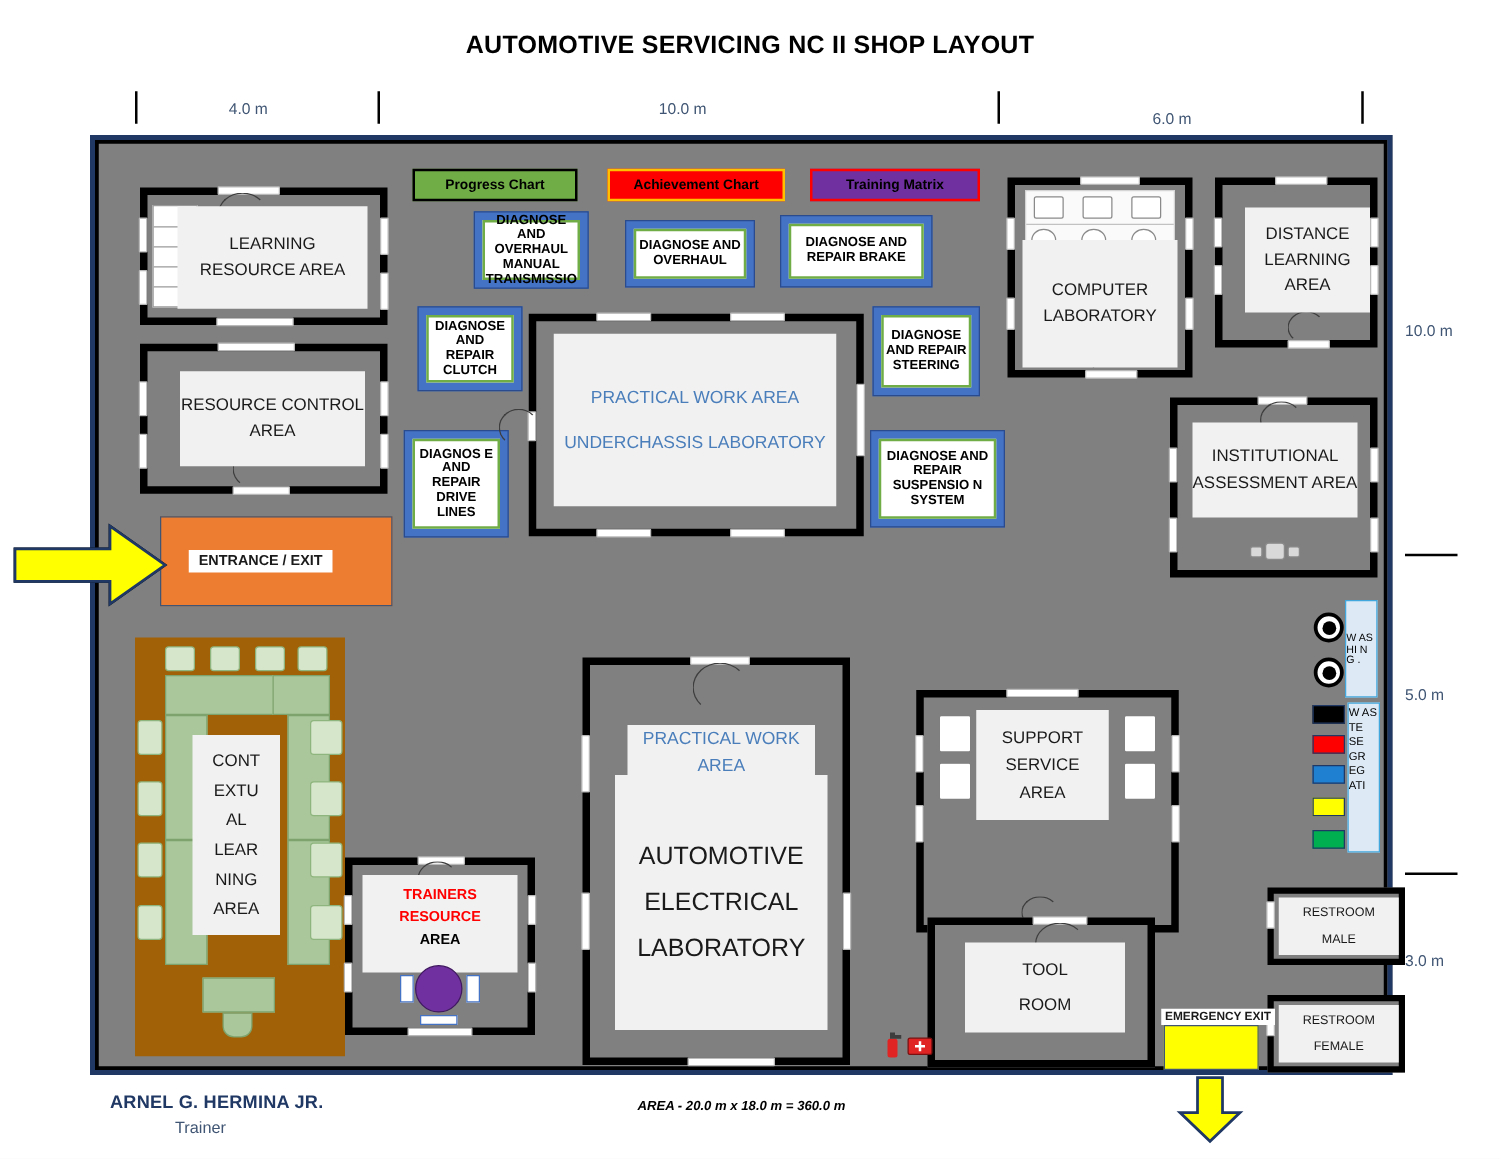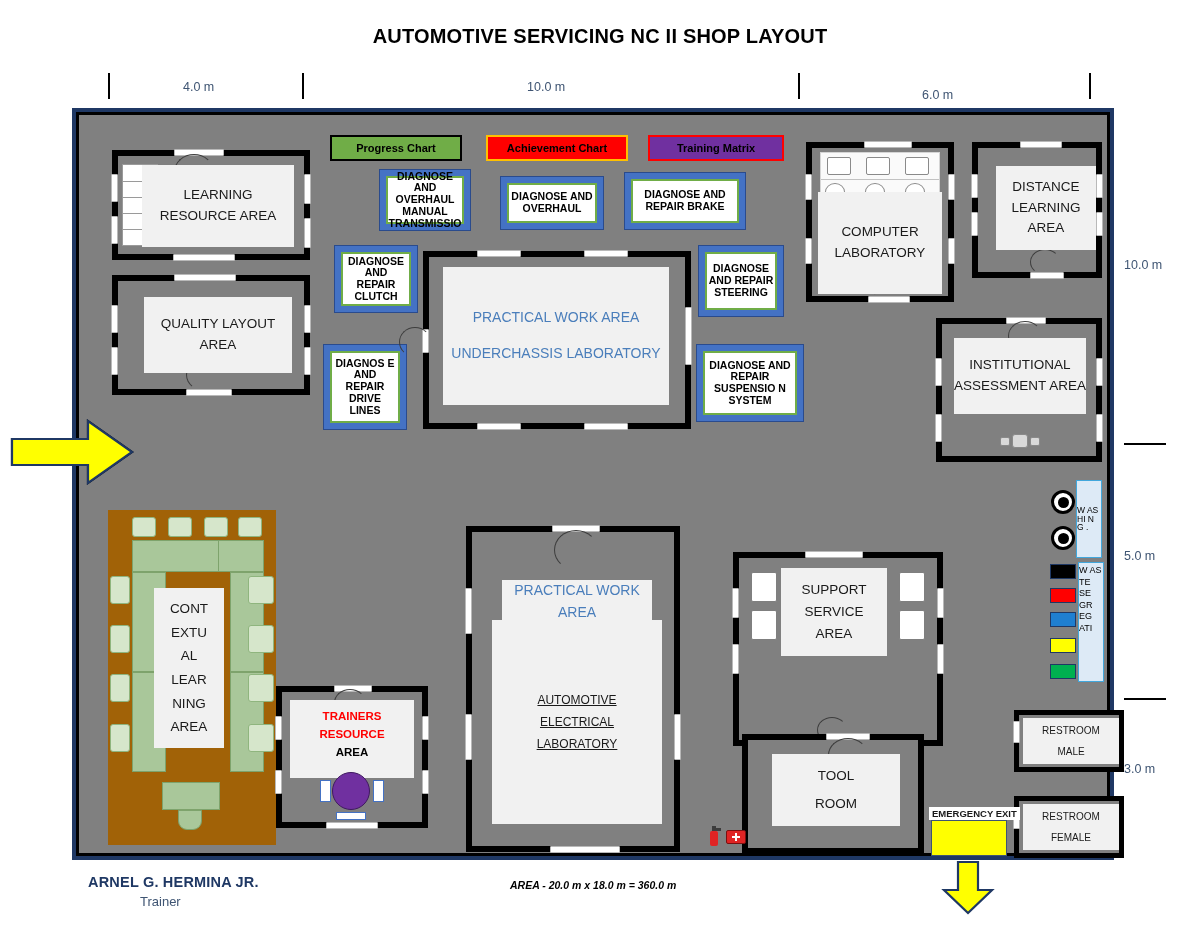--- a/index.html
+++ b/index.html
@@ -219,21 +219,21 @@
 
     <div class="room" style="left:36px; top:163px; width:198px; height:120px;">
       <div class="slot slot-h" style="left:56px; top:-7px; width:62px;"></div>
       <div class="slot slot-v" style="left:-7px; top:24px; height:28px;"></div>
       <div class="slot slot-v" style="left:-7px; top:66px; height:28px;"></div>
       <div class="slot slot-v" style="right:-7px; top:24px; height:28px;"></div>
       <div class="slot slot-v" style="right:-7px; top:66px; height:28px;"></div>
       <div class="slot slot-h" style="left:68px; bottom:-7px; width:46px;"></div>
       <div class="door-arc" style="left:68px; bottom:-3px; width:42px; height:34px;"></div>
       <div class="plate" style="left:26px; top:16px; width:148px; height:76px;">
-        <span class="l">QUALITY LAYOUT</span>
+        <span class="l">RESOURCE CONTROL</span>
         <span class="l">AREA</span>
       </div>
     </div>
 
     <div class="banner" style="left:254px; top:23px; width:132px; height:26px; background:#70ad47; border:2px solid #000;">
       <span>Progress Chart</span>
     </div>
     <div class="banner" style="left:410px; top:23px; width:142px; height:26px; background:#ff0000; border:2px solid #ffc000;">
       <span>Achievement Chart</span>
     </div>
@@ -331,20 +331,23 @@
         <span class="l">ASSESSMENT AREA</span>
       </div>
 
       <div style="position:absolute;left:58px;bottom:4px;width:40px;height:18px;">
         <div style="position:absolute;left:12px;top:0;width:16px;height:14px;background:#d9d9d9;border:1px solid #8a8a8a;border-radius:3px;"></div>
         <div style="position:absolute;left:0;top:3px;width:10px;height:9px;background:#d9d9d9;border:1px solid #8a8a8a;border-radius:2px;"></div>
         <div style="position:absolute;right:0;top:3px;width:10px;height:9px;background:#d9d9d9;border:1px solid #8a8a8a;border-radius:2px;"></div>
       </div>
     </div>
 
+    <div class="entrance" style="left:52px; top:301px; width:186px; height:72px;">
+      <div class="entrance-tag">ENTRANCE / EXIT</div>
+    </div>
 
     <div class="ctx-wrap" style="left:32px; top:398px; width:168px; height:335px;">
 
       <div class="chair" style="left:24px; top:7px; width:24px; height:20px;"></div>
       <div class="chair" style="left:60px; top:7px; width:24px; height:20px;"></div>
       <div class="chair" style="left:96px; top:7px; width:24px; height:20px;"></div>
       <div class="chair" style="left:130px; top:7px; width:24px; height:20px;"></div>
 
       <div class="tbl" style="left:24px; top:30px; width:108px; height:32px;"></div>
       <div class="tbl" style="left:110px; top:30px; width:46px; height:32px;"></div>
@@ -401,21 +404,21 @@
       <div class="slot slot-h" style="left:80px; top:-7px; width:48px;"></div>
       <div class="door-arc" style="left:82px; top:-2px; width:44px; height:40px;"></div>
       <div class="slot slot-v" style="left:-7px; top:56px; height:46px;"></div>
       <div class="slot slot-v" style="left:-7px; top:182px; height:46px;"></div>
       <div class="slot slot-v" style="right:-7px; top:182px; height:46px;"></div>
       <div class="slot slot-h" style="left:78px; bottom:-7px; width:70px;"></div>
       <div class="plate blue" style="left:30px; top:48px; width:150px; height:44px; font-size:14px;">
         <span class="l">PRACTICAL WORK</span>
         <span class="l">AREA</span>
       </div>
-      <div class="plate" style="left:20px; top:88px; width:170px; height:204px; font-size:12px; line-height:1.85;text-decoration:underline;">
+      <div class="plate" style="left:20px; top:88px; width:170px; height:204px; font-size:20px; line-height:1.85;">
         <span class="l">AUTOMOTIVE</span>
         <span class="l">ELECTRICAL</span>
         <span class="l">LABORATORY</span>
       </div>
     </div>
 
     <div class="room" style="left:657px; top:440px; width:210px; height:194px;">
       <div class="slot slot-h" style="left:66px; top:-7px; width:58px;"></div>
       <div class="slot slot-v" style="left:-7px; top:30px; height:30px;"></div>
       <div class="slot slot-v" style="left:-7px; top:86px; height:30px;"></div>

